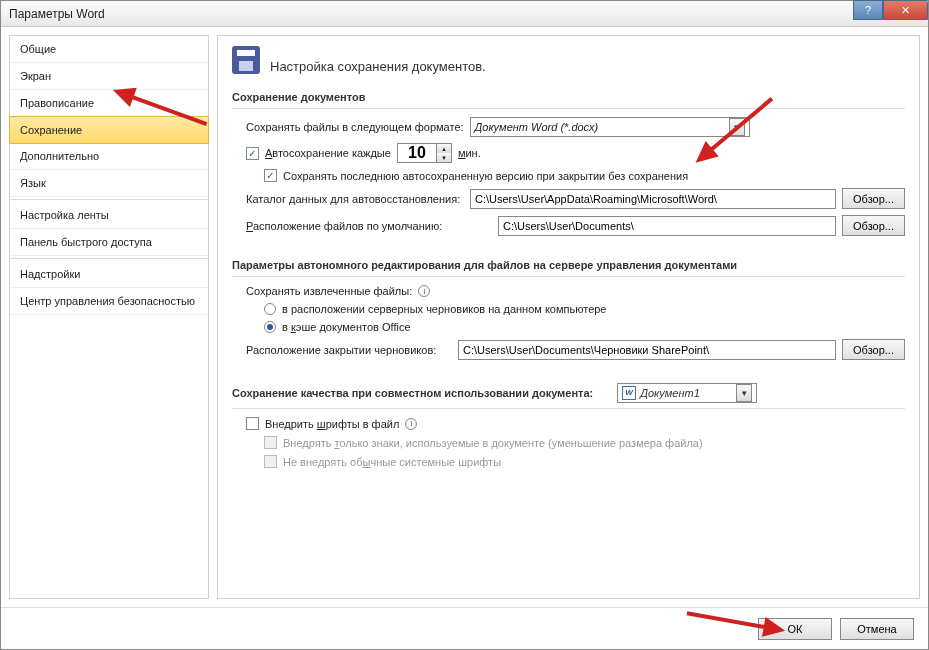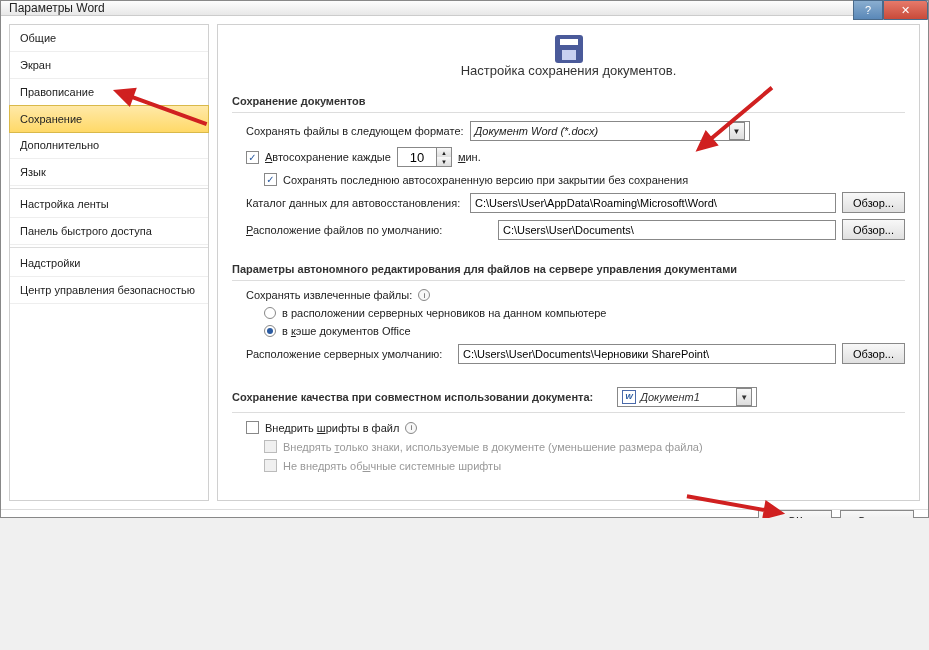--- a/index.html
+++ b/index.html
@@ -1,48 +1,48 @@
 <!DOCTYPE html>
 <html><head>
   <meta charset="utf-8">
   <style>
     * { box-sizing: border-box; margin: 0; padding: 0; }
     body { font-family: "Segoe UI", Tahoma, sans-serif; font-size: 11px; background: #f0f0f0; }
-    .window { width: 929px; height: 518px; background: #fff; border: 1px solid #888; display: flex; flex-direction: column; }
+    .window { width: 929px; height: 650px; background: #fff; border: 1px solid #888; display: flex; flex-direction: column; }
     .titlebar { height: 26px; background: linear-gradient(#fdfdfd, #e8e8e8); border-bottom: 1px solid #ccc; display: flex; align-items: center; padding: 0 4px; position: relative; }
     .titlebar-text { font-size: 12px; color: #222; padding-left: 4px; }
     .win-controls { position: absolute; right: 0; top: -1px; display: flex; }
     .win-btn { width: 30px; height: 20px; border: 1px solid #4a6a8a; display: flex; align-items: center; justify-content: center; font-size: 11px; color: #fff; }
     .win-help { background: linear-gradient(#8aaed0, #5a88b8); border-top-left-radius: 0; }
     .win-close { background: linear-gradient(#e67a6a, #c84a3a); width: 45px; border-radius: 0 3px 0 0; }
     .body { flex: 1; display: flex; padding: 8px; gap: 8px; }
     .sidebar { width: 200px; background: #fff; border: 1px solid #d0d0d0; display: flex; flex-direction: column; }
     .side-item { padding: 7px 10px; font-size: 11px; color: #222; border-bottom: 1px solid #eee; cursor: pointer; position: relative; }
     .side-item.selected { background: linear-gradient(#ffe9a8, #ffd968); border: 1px solid #d9b94a; margin: -1px; }
     .side-sep { height: 1px; background: #ddd; margin: 2px 0; }
     .content { flex: 1; background: #fff; border: 1px solid #d0d0d0; padding: 10px 14px; overflow-y: auto; position: relative; }
-    .header-row { display: flex; align-items: center; margin-bottom: 12px; flex-direction: column; }
+    .header-row { display: flex; align-items: flex-end; gap: 10px; margin-bottom: 12px; }
     .save-icon { width: 28px; height: 28px; background: #4a5a9a; border-radius: 3px; position: relative; }
     .save-icon::before { content: ''; position: absolute; top: 4px; left: 5px; right: 5px; height: 6px; background: #fff; }
     .save-icon::after { content: ''; position: absolute; bottom: 3px; left: 7px; right: 7px; height: 10px; background: #c8d0f0; }
     .header-text { font-size: 13px; color: #333; }
     .section-head { font-weight: bold; color: #333; padding: 5px 0; border-bottom: 1px solid #ddd; margin-bottom: 8px; font-size: 11px; }
     .section-body { padding: 0 0 12px 14px; }
     .row { display: flex; align-items: center; gap: 6px; margin-bottom: 6px; font-size: 11px; color: #222; }
     .row label { white-space: nowrap; }
     .row.indent { padding-left: 18px; }
     .select { border: 1px solid #888; background: #fff; height: 20px; font-size: 11px; padding: 0 4px; display: flex; align-items: center; justify-content: space-between; font-style: italic; }
     .select-btn { width: 16px; height: 18px; border: 1px solid #888; background: linear-gradient(#f8f8f8, #ddd); display: flex; align-items: center; justify-content: center; font-size: 8px; margin-left: auto; }
     .checkbox { width: 13px; height: 13px; border: 1px solid #888; background: #fff; display: inline-flex; align-items: center; justify-content: center; font-size: 10px; color: #2a5aa0; flex-shrink: 0; }
     .checkbox.checked::before { content: '✓'; }
     .checkbox.disabled { background: #f0f0f0; border-color: #bbb; }
     .radio { width: 12px; height: 12px; border: 1px solid #888; border-radius: 50%; background: #fff; display: inline-flex; align-items: center; justify-content: center; flex-shrink: 0; }
     .radio.checked::before { content: ''; width: 6px; height: 6px; background: #2a5aa0; border-radius: 50%; }
     .spinner { display: flex; border: 1px solid #888; height: 20px; }
-    .spinner input { border: none; width: 38px; text-align: center; font-size: 13px; outline: none; }
+    .spinner input { border: none; width: 38px; text-align: center; font-size: 16px; outline: none; font-weight: bold; }
     .spinner-btns { display: flex; flex-direction: column; border-left: 1px solid #888; }
     .spinner-btn { height: 9px; width: 14px; background: linear-gradient(#f8f8f8,#ddd); font-size: 6px; display: flex; align-items: center; justify-content: center; cursor: pointer; }
     .text-input { border: 1px solid #888; height: 20px; font-size: 11px; padding: 0 4px; background: #fff; }
     .btn { border: 1px solid #888; background: linear-gradient(#f8f8f8, #e0e0e0); padding: 2px 10px; height: 21px; font-size: 11px; cursor: pointer; min-width: 60px; }
     .under { text-decoration: underline; }
     .info-icon { width: 12px; height: 12px; border: 1px solid #888; border-radius: 50%; font-size: 8px; display: inline-flex; align-items: center; justify-content: center; color: #555; background: #f8f8f8; }
     .disabled-text { color: #999; }
     .footer { height: 42px; border-top: 1px solid #ddd; display: flex; align-items: center; justify-content: flex-end; padding: 0 14px; gap: 8px; position: relative; }
     .footer .btn { min-width: 74px; height: 22px; }
     .doc-icon { width: 14px; height: 14px; background: #fff; border: 1px solid #4a6aaa; position: relative; display: inline-block; }
@@ -134,21 +134,21 @@
         </div>
         <div class="row indent">
           <span class="radio"></span>
           <label>в расположении серверных черновиков на данном компьютере</label>
         </div>
         <div class="row indent">
           <span class="radio checked"></span>
           <label>в <span class="under">к</span>эше документов Office</label>
         </div>
         <div class="row">
-          <label style="width:206px">Расположение серверных умолчанию:</label>
+          <label style="width:206px">Расположение закрытии черновиков:</label>
           <input class="text-input" style="flex: 1 1 0%;" value="C:\Users\User\Documents\Черновики SharePoint\">
           <button class="btn">Обзор...</button>
         </div>
       </div>
 
       <div class="section-head-inline">
         <span>Сохранение качества при совместном использовании документа:</span>
         <div class="select" style="width:140px">
           <span class="doc-icon"></span>
           <span style="margin-left:4px">Документ1</span>

